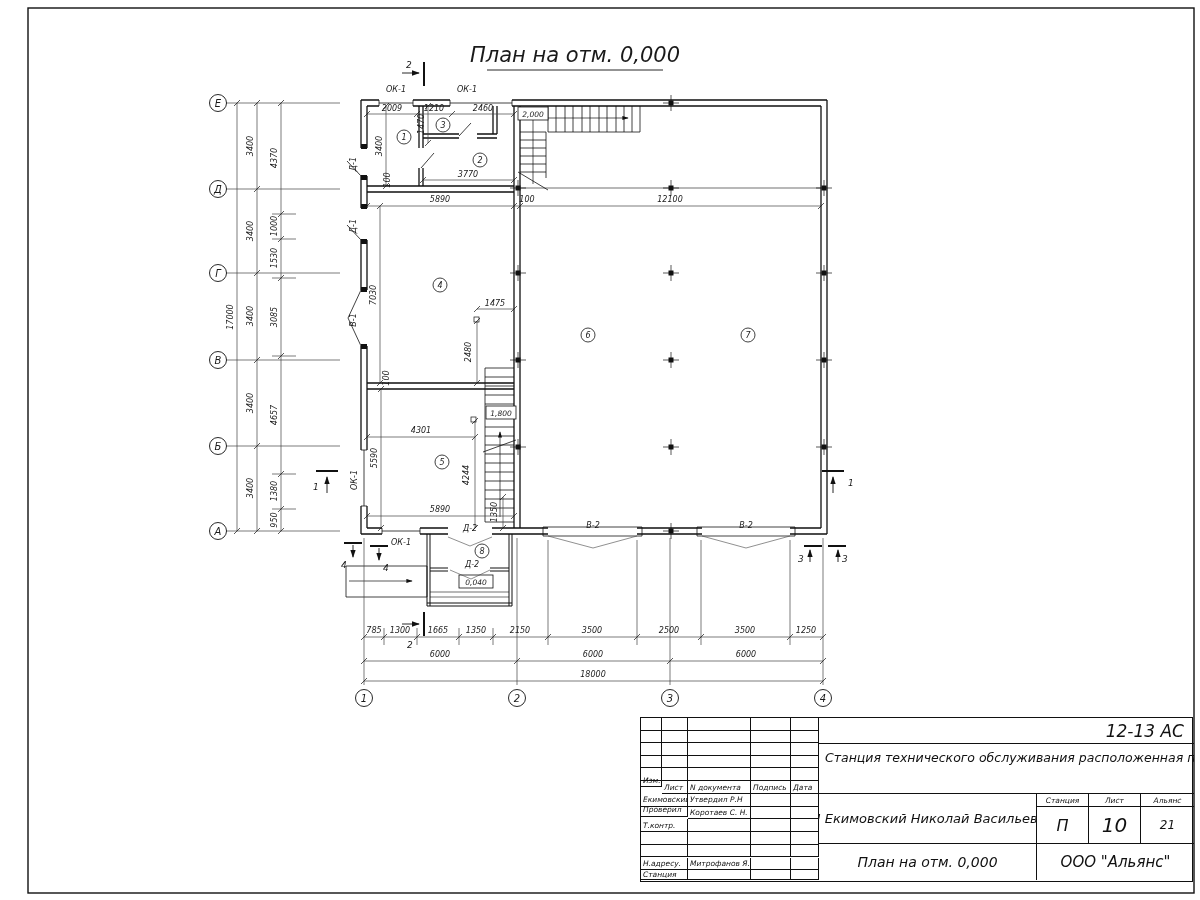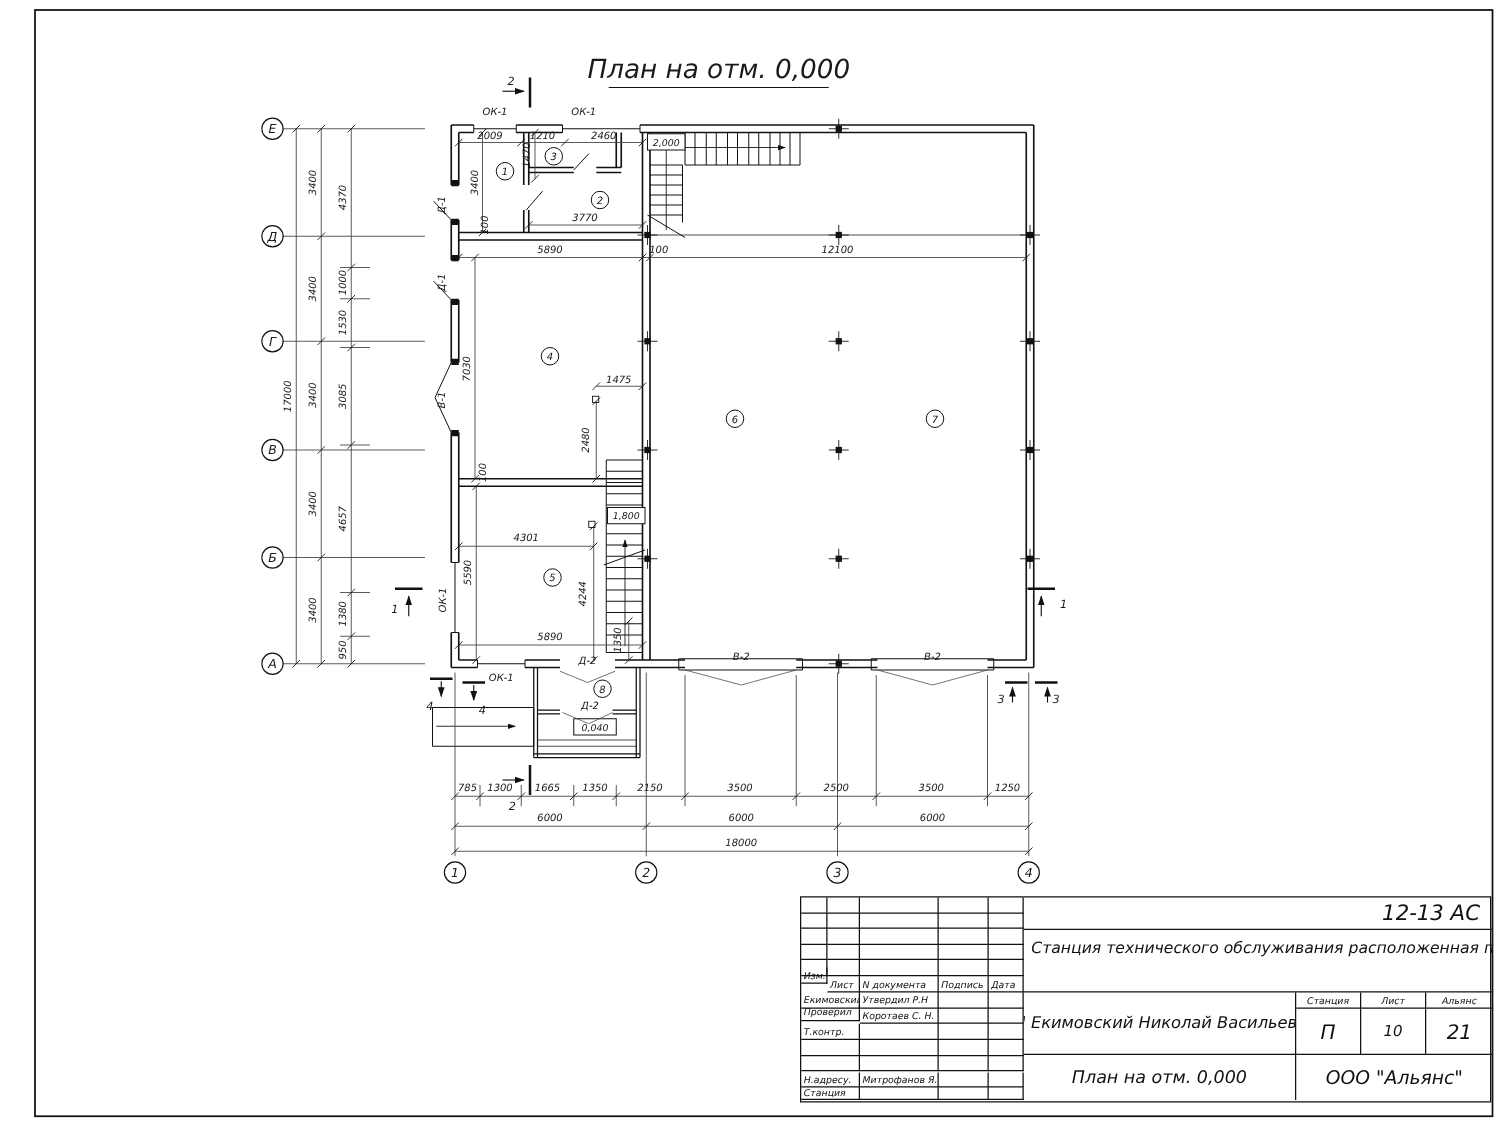--- a/index.html
+++ b/index.html
@@ -380,19 +380,19 @@
 
   <div class="cell" style="left:178px;top:0;width:375px;height:26px;border-right:none;font-size:17px;display:flex;align-items:center;justify-content:flex-end;padding-right:10px">12-13 АС</div>
   <div class="cell" style="left:178px;top:26px;width:375px;height:50px;border-right:none;font-size:12.5px;line-height:1.7;padding:3px 0 0 6px">
     <div>Станция технического обслуживания расположенная по адресу</div>
   </div>
   <div class="cell ctr" style="left:178px;top:76px;width:218px;height:50px;font-size:13px">ИП Екимовский Николай Васильевич</div>
   <div class="cell ctr" style="left:396px;top:76px;width:52px;height:13px;font-size:7.5px">Станция</div>
   <div class="cell ctr" style="left:448px;top:76px;width:52px;height:13px;font-size:7.5px">Лист</div>
   <div class="cell ctr" style="left:500px;top:76px;width:53px;height:13px;font-size:7.5px;border-right:none">Альянс</div>
   <div class="cell ctr" style="left:396px;top:89px;width:52px;height:37px;font-size:16px">П</div>
-  <div class="cell ctr" style="left:448px;top:89px;width:52px;height:37px;font-size:12px">10</div>
-  <div class="cell ctr" style="left:500px;top:89px;width:53px;height:37px;font-size:16px;border-right:none">21</div>
+  <div class="cell ctr" style="left:448px;top:89px;width:52px;height:37px;font-size:20px">10</div>
+  <div class="cell ctr" style="left:500px;top:89px;width:53px;height:37px;font-size:12px;border-right:none">21</div>
   <div class="cell ctr" style="left:178px;top:126px;width:218px;height:36.4px;border-bottom:none;font-size:14px">План на отм. 0,000</div>
   <div class="cell ctr" style="left:396px;top:126px;width:157px;height:36.4px;border-right:none;border-bottom:none;font-size:15px">ООО "Альянс"</div>
 </div>
 
 </div>
 
 </body></html>

